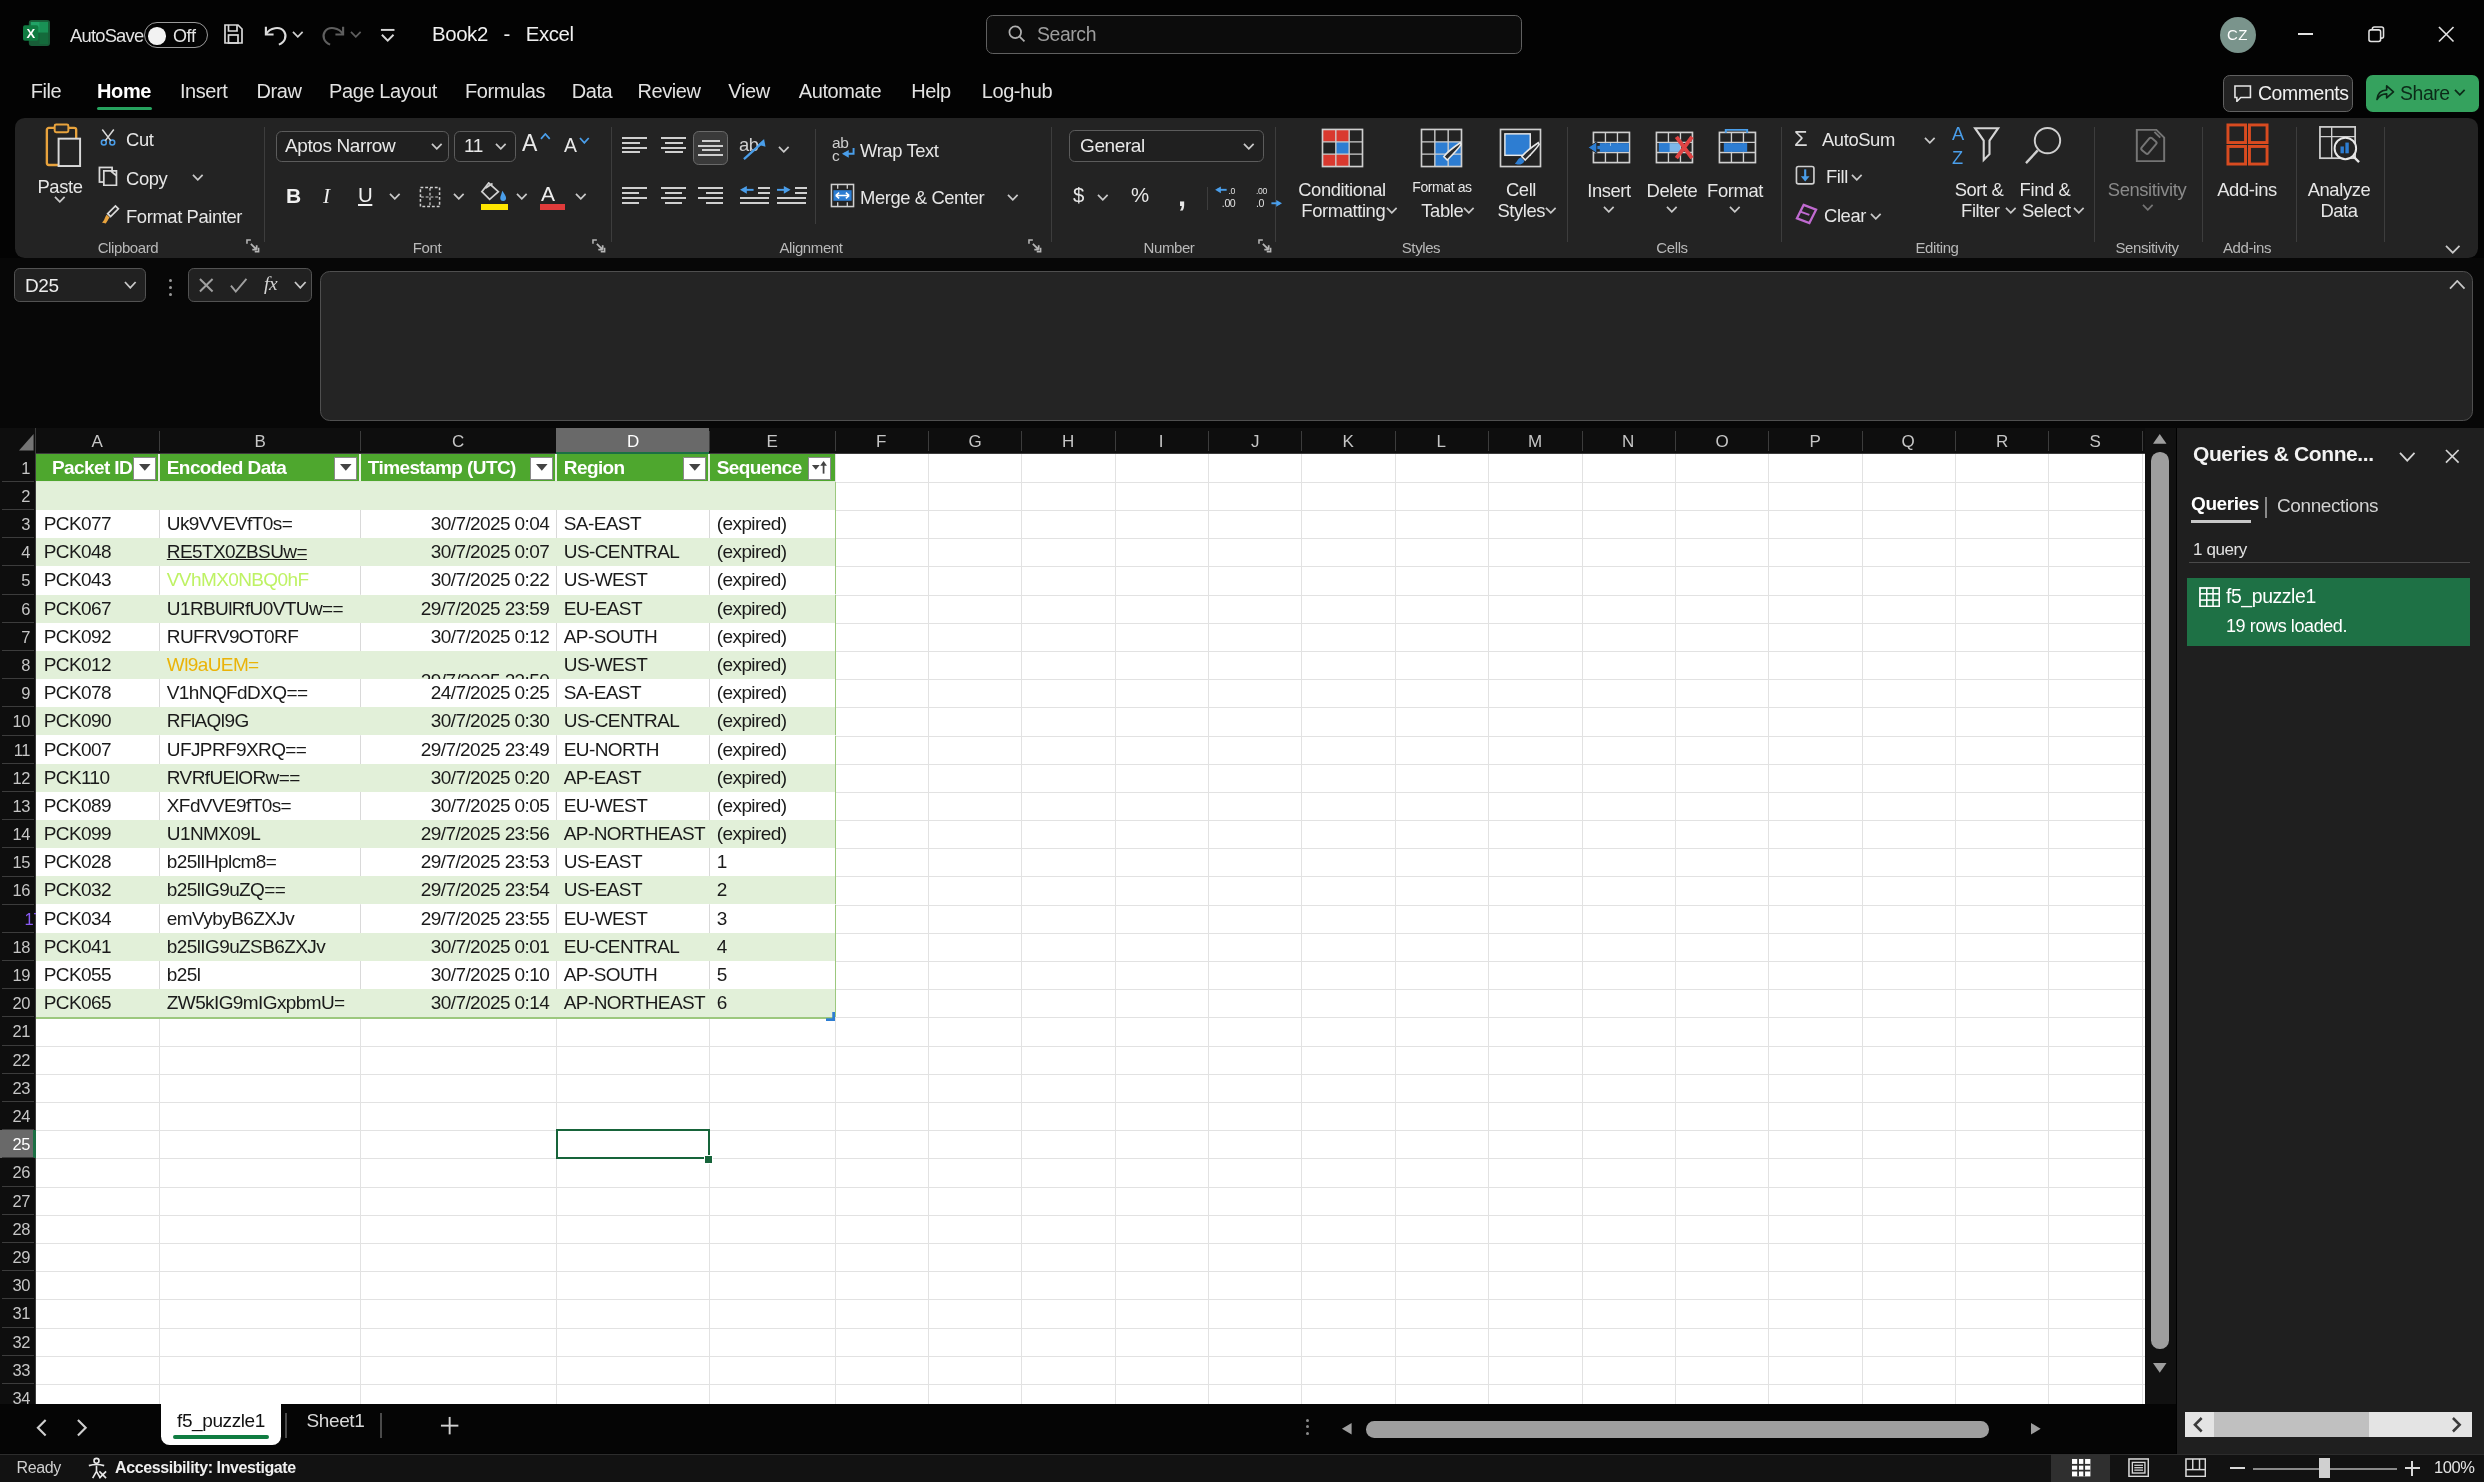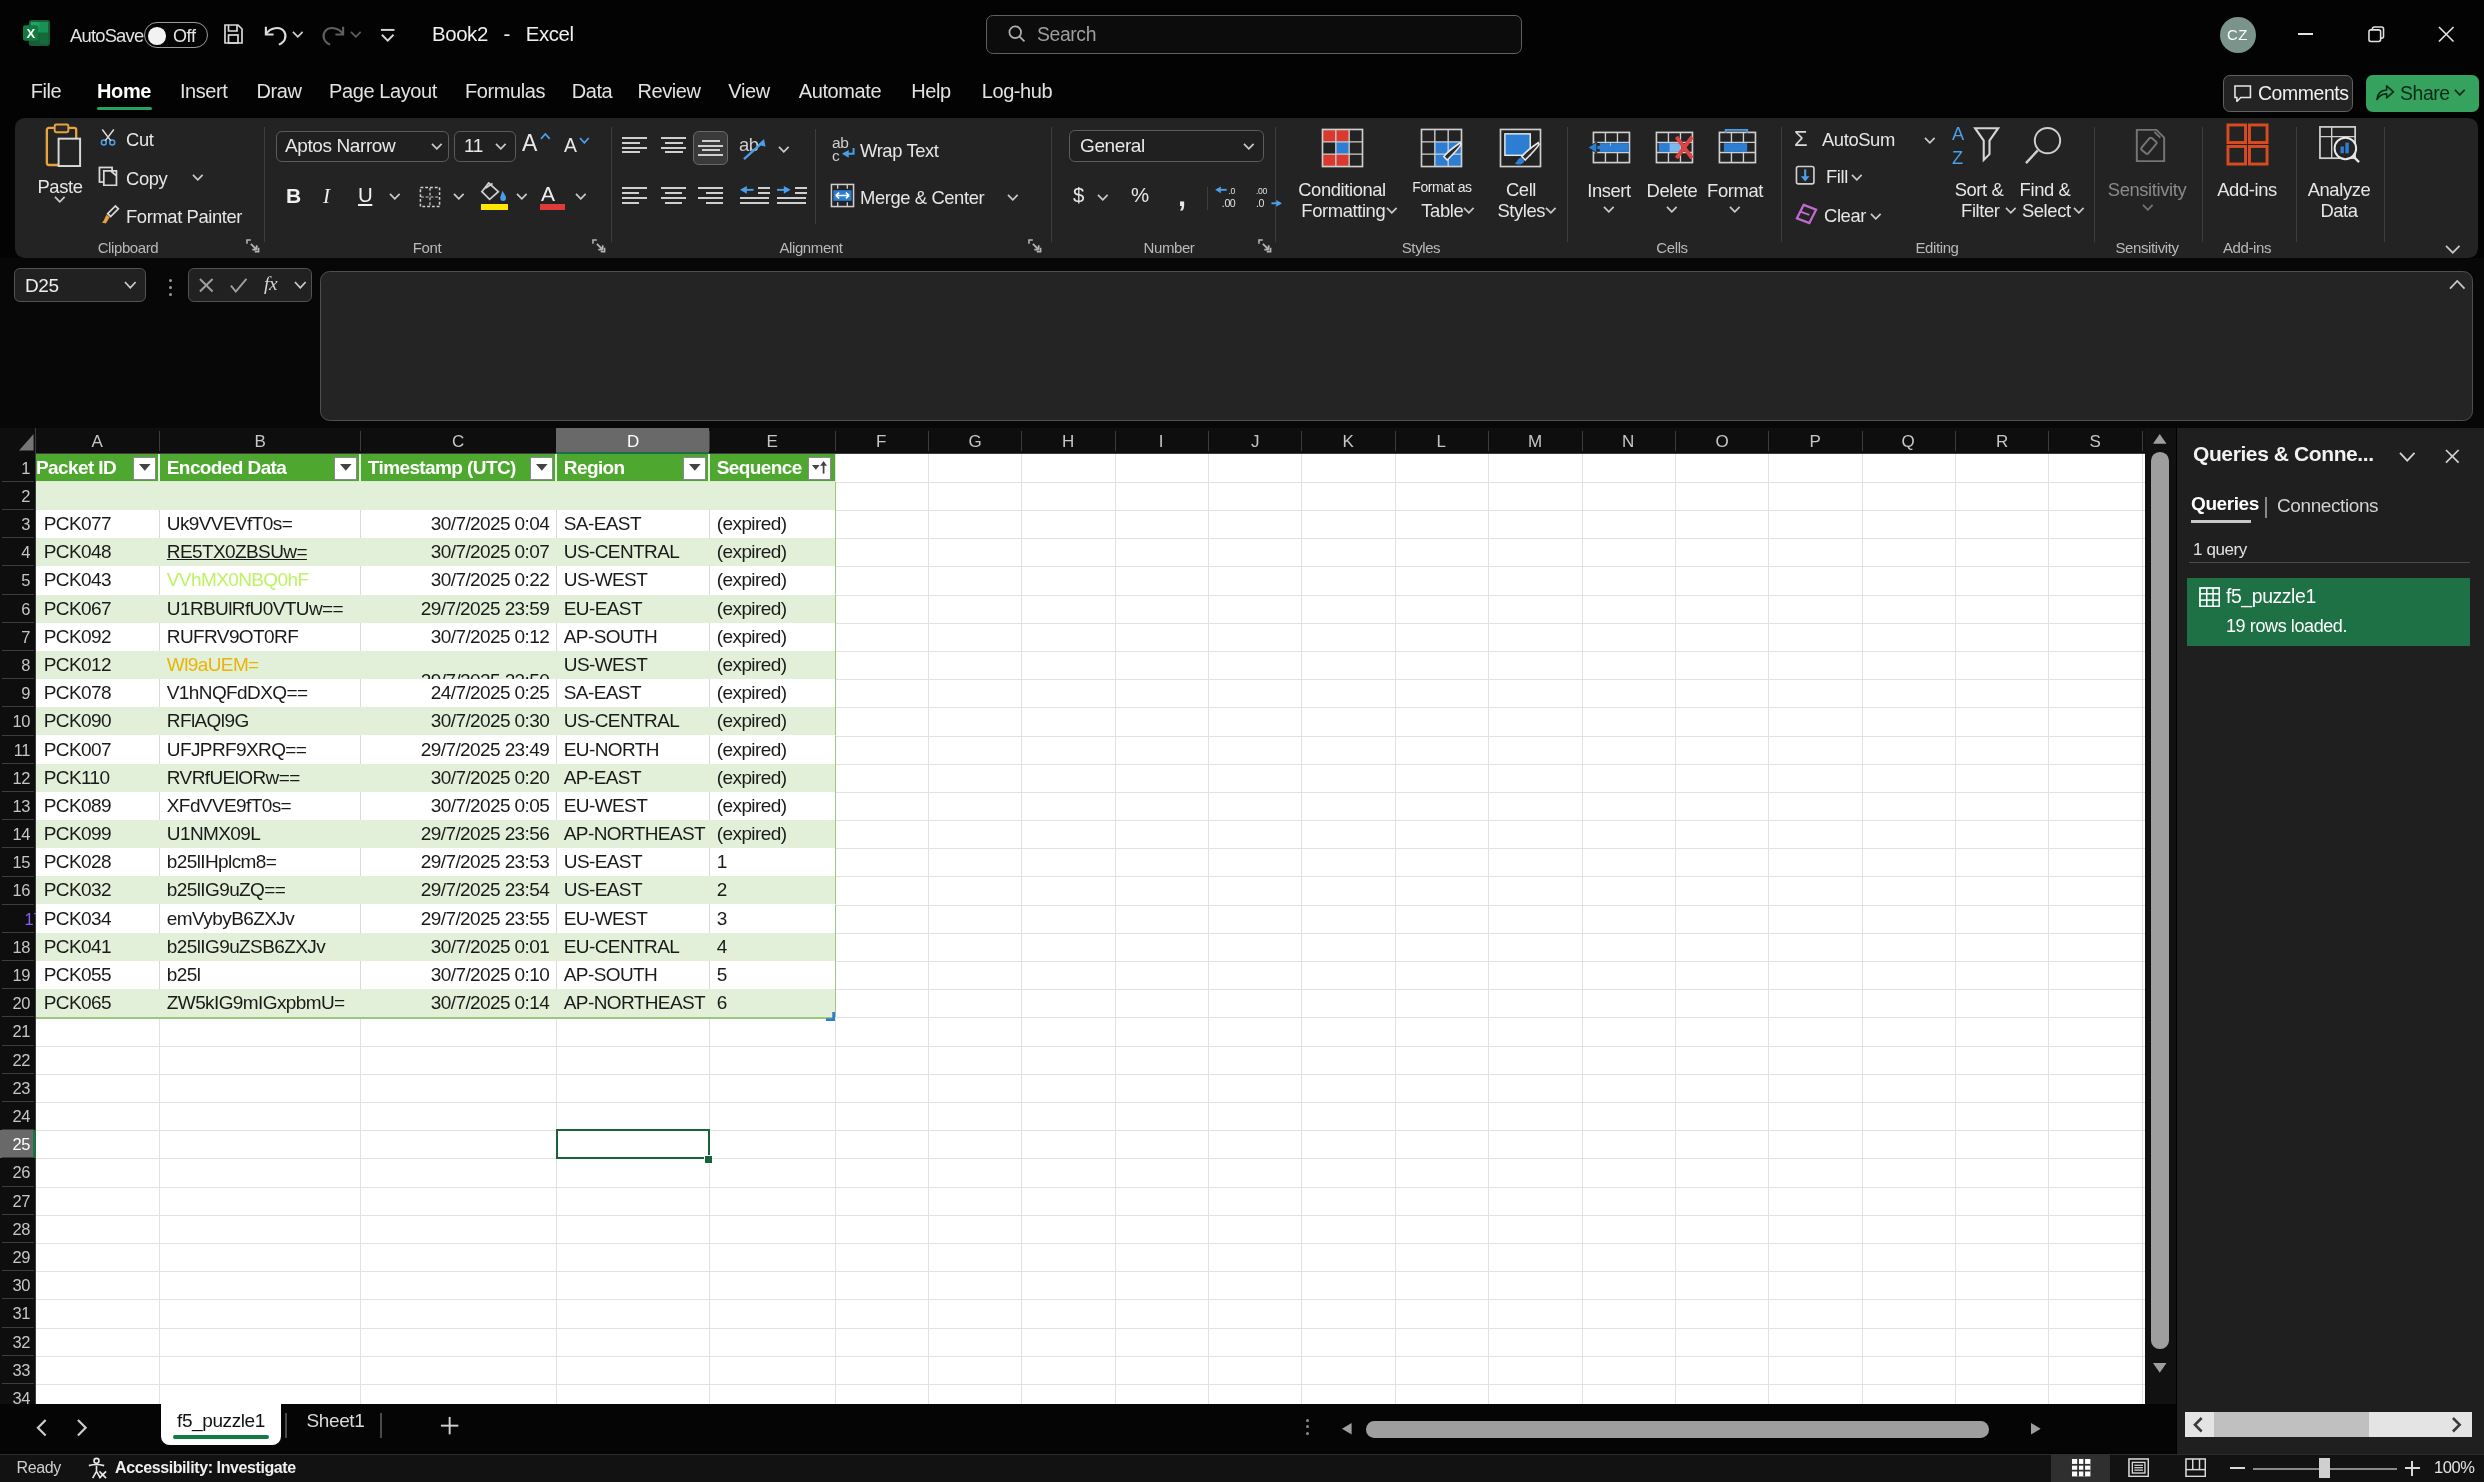--- a/index.html
+++ b/index.html
@@ -637,21 +637,21 @@
     <div class="abs" style="left:0;top:1271px;width:30px;height:28px;display:flex;align-items:center;justify-content:flex-end;font-size:16.5px;color:#c6c6c6;">30</div>
     <div class="abs" style="left:1.9px;top:1298px;width:32px;height:1px;background:#3c3c3c;"></div>
     <div class="abs" style="left:0;top:1299px;width:30px;height:28px;display:flex;align-items:center;justify-content:flex-end;font-size:16.5px;color:#c6c6c6;">31</div>
     <div class="abs" style="left:1.9px;top:1327px;width:32px;height:1px;background:#3c3c3c;"></div>
     <div class="abs" style="left:0;top:1328px;width:30px;height:28px;display:flex;align-items:center;justify-content:flex-end;font-size:16.5px;color:#c6c6c6;">32</div>
     <div class="abs" style="left:1.9px;top:1355px;width:32px;height:1px;background:#3c3c3c;"></div>
     <div class="abs" style="left:0;top:1356px;width:30px;height:28px;display:flex;align-items:center;justify-content:flex-end;font-size:16.5px;color:#c6c6c6;">33</div>
     <div class="abs" style="left:1.9px;top:1383px;width:32px;height:1px;background:#3c3c3c;"></div>
     <div class="abs" style="left:0;top:1384px;width:30px;height:28px;display:flex;align-items:center;justify-content:flex-end;font-size:16.5px;color:#c6c6c6;">34</div>
     <div class="abs" style="left:36px;top:454px;width:799px;height:29px;background:#4EA72E;"></div>
-    <div class="abs" style="left:36px;top:454px;width:123px;height:28px;display:flex;align-items:center;justify-content:flex-start;padding-left:0;padding-right:6.8px;font-size:19px;color:#ffffff;font-weight:700;white-space:nowrap;overflow:hidden;letter-spacing:-0.6px;">Packet ID</div>
+    <div class="abs" style="left:36px;top:454px;width:123px;height:28px;display:flex;align-items:center;justify-content:flex-start;padding-left:16px;padding-right:6.8px;font-size:19px;color:#ffffff;font-weight:700;white-space:nowrap;overflow:hidden;letter-spacing:-0.6px;">Packet ID</div>
     <div class="abs" style="left:159px;top:454px;width:201px;height:28px;display:flex;align-items:center;justify-content:flex-start;padding-left:7.8px;padding-right:6.8px;font-size:19px;color:#ffffff;font-weight:700;white-space:nowrap;overflow:hidden;letter-spacing:-0.6px;">Encoded Data</div>
     <div class="abs" style="left:360px;top:454px;width:196px;height:28px;display:flex;align-items:center;justify-content:flex-start;padding-left:7.8px;padding-right:6.8px;font-size:19px;color:#ffffff;font-weight:700;white-space:nowrap;overflow:hidden;letter-spacing:-0.6px;">Timestamp (UTC)</div>
     <div class="abs" style="left:556px;top:454px;width:153px;height:28px;display:flex;align-items:center;justify-content:flex-start;padding-left:7.8px;padding-right:6.8px;font-size:19px;color:#ffffff;font-weight:700;white-space:nowrap;overflow:hidden;letter-spacing:-0.6px;">Region</div>
     <div class="abs" style="left:709px;top:454px;width:125px;height:28px;display:flex;align-items:center;justify-content:flex-start;padding-left:7.8px;padding-right:6.8px;font-size:19px;color:#ffffff;font-weight:700;white-space:nowrap;overflow:hidden;letter-spacing:-0.6px;">Sequence</div>
     <div class="abs" style="left:133px;top:457px;width:23px;height:23px;background:#ffffff;border:1px solid #8a8a8a;"></div>
     <svg class="abs" style="left:139px;top:464px" width="11.6" height="8.7" viewBox="0 0 12 9">
       <polygon points="0,0 12,0 6,7" fill="#444"></polygon>
     </svg>
     <div class="abs" style="left:334px;top:457px;width:23px;height:23px;background:#ffffff;border:1px solid #8a8a8a;"></div>
     <svg class="abs" style="left:340px;top:464px" width="11.6" height="8.7" viewBox="0 0 12 9">

